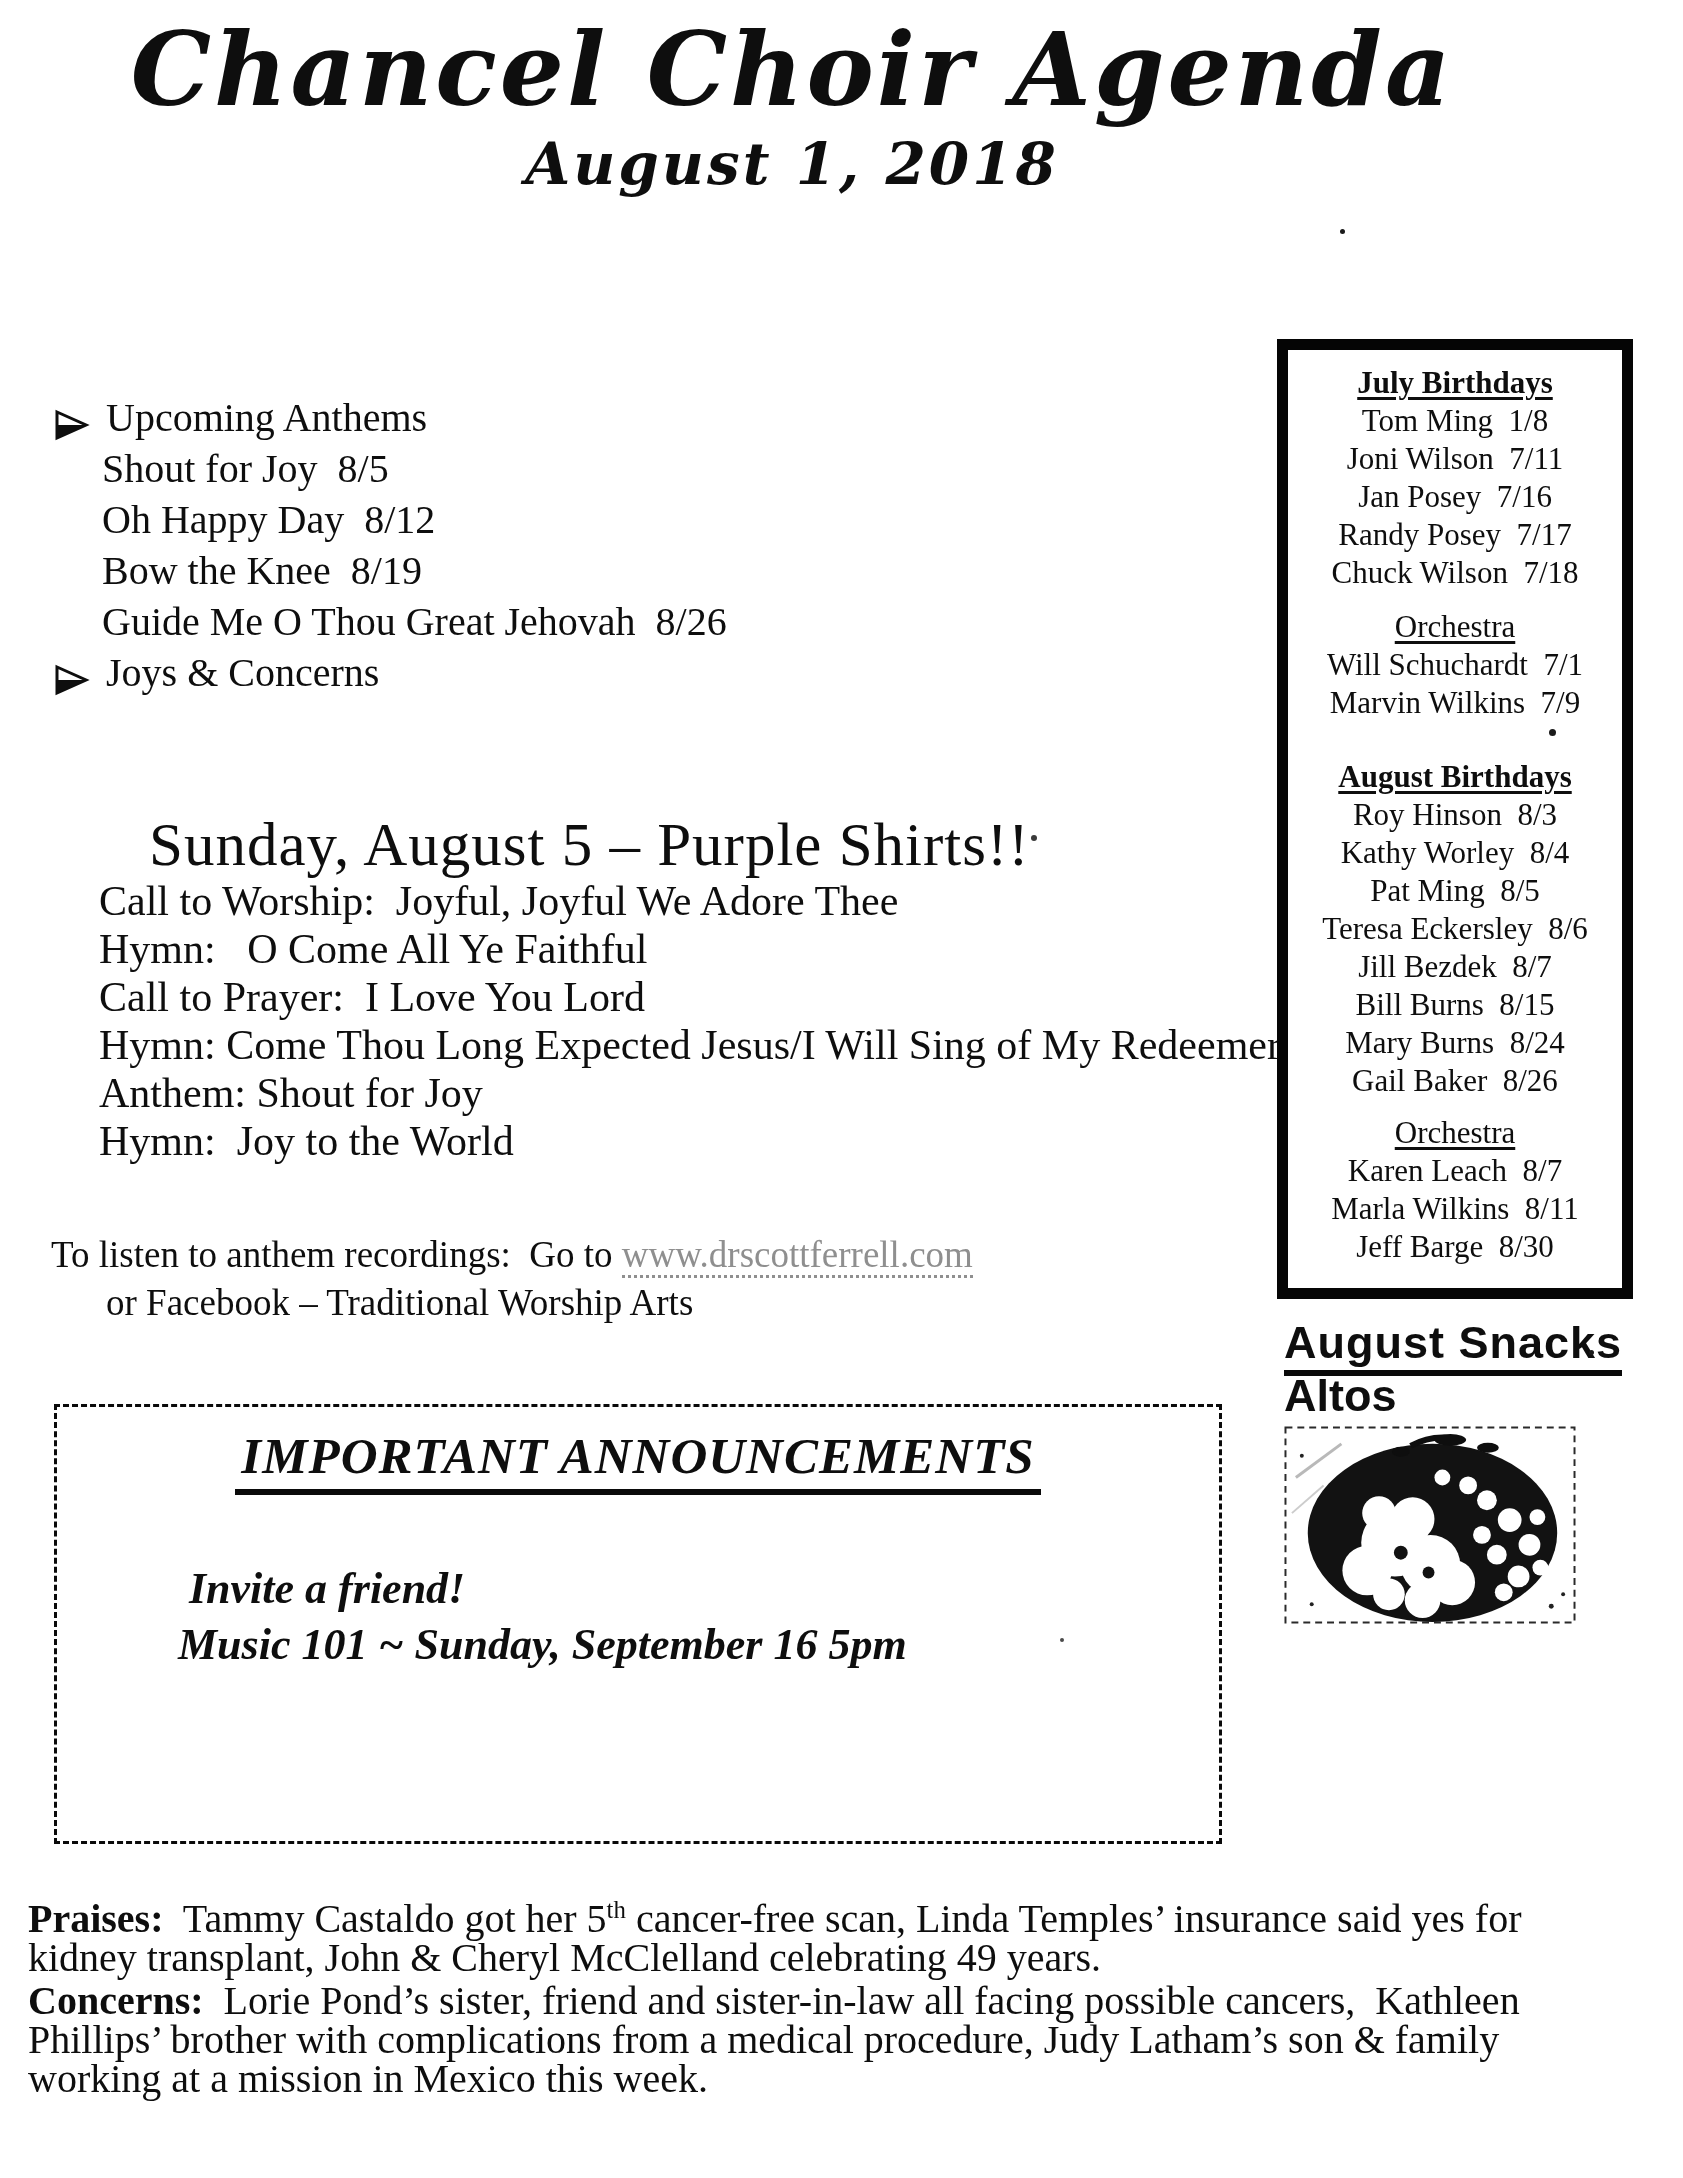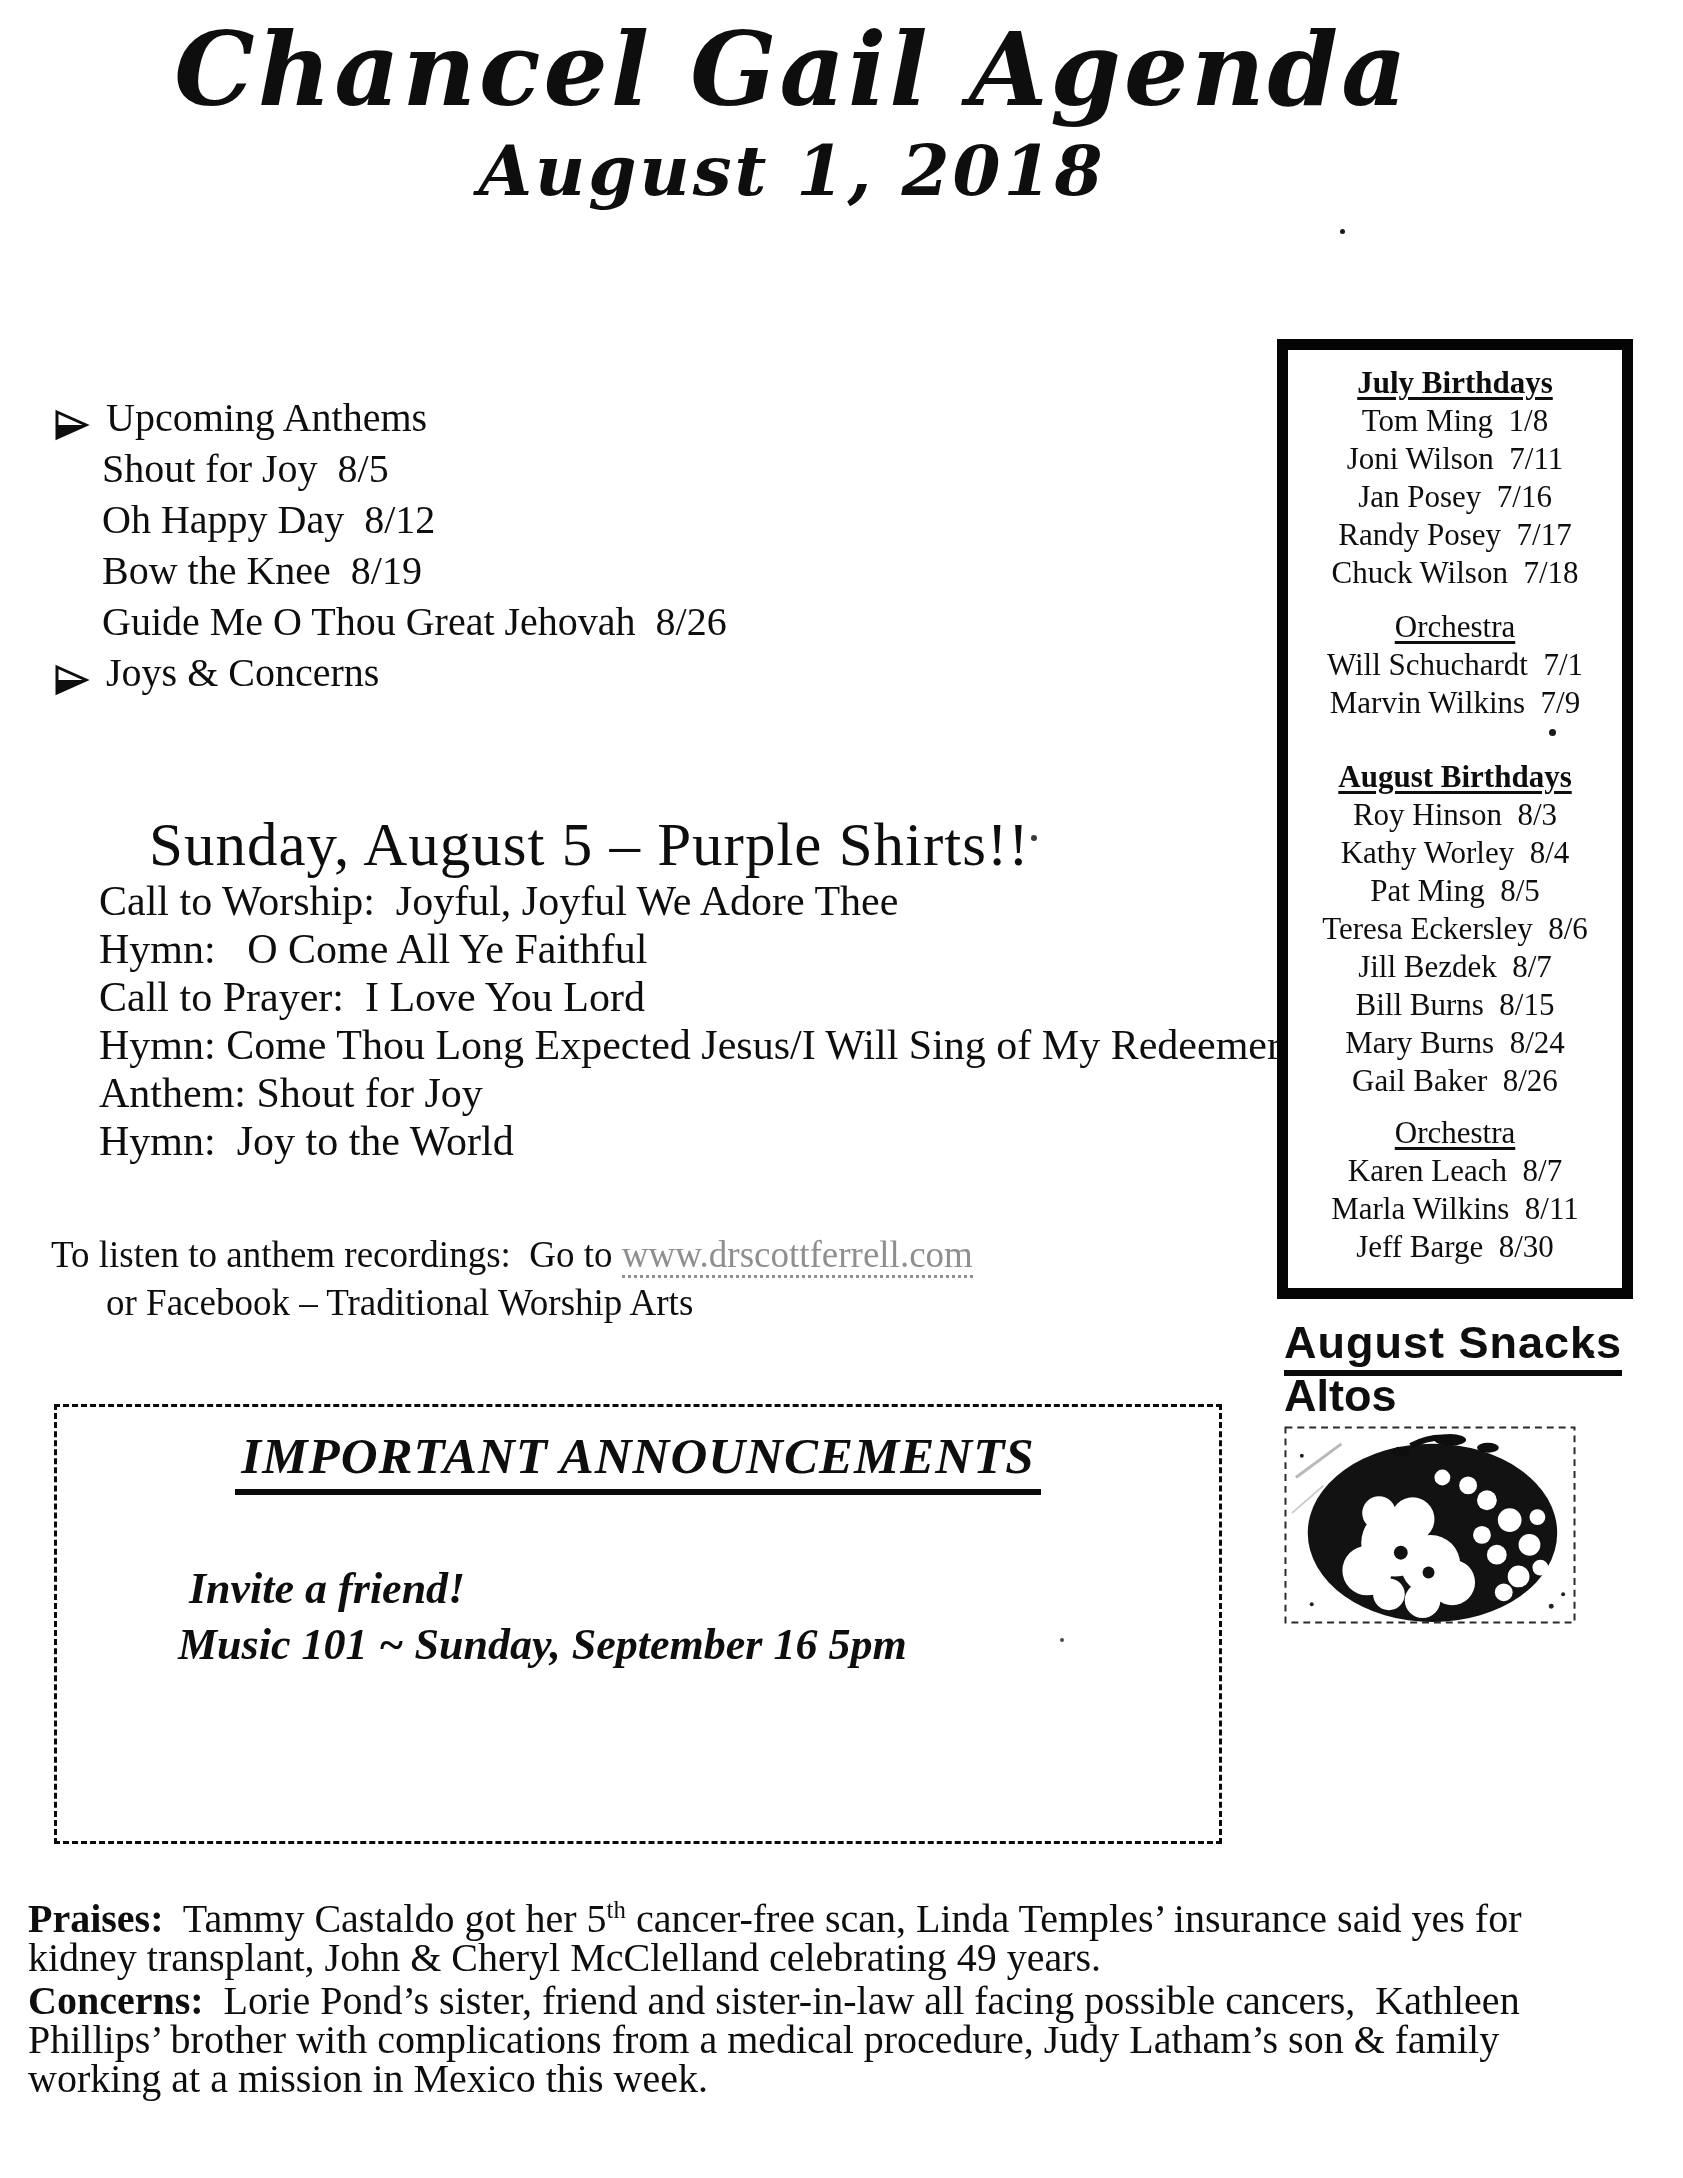--- a/index.html
+++ b/index.html
@@ -4,21 +4,21 @@
 <style>
   html,body{margin:0;padding:0;background:#ffffff;}
   .page{position:relative;width:1683px;height:2178px;background:#ffffff;
         font-family:"Liberation Serif","DejaVu Serif",serif;color:#0e0e0e;overflow:hidden;}
   .pre{white-space:pre-wrap;}
 
   
   .title-block{position:absolute;left:0;top:14px;width:1584px;text-align:center;}
   .script{font-family:"DejaVu Serif",serif;font-style:italic;font-weight:bold;letter-spacing:3px;}
   .main-title{font-size:101px;line-height:1.1;}
-  .date-title{font-size:69px;line-height:1.1;margin-top:8px;}
+  .date-title{font-size:58px;line-height:1.1;margin-top:8px;}
 
   
   .agenda{position:absolute;left:54px;top:394px;font-size:40px;}
   .bullet-row{display:flex;align-items:flex-start;gap:16px;height:51px;}
   .bullet-row .arrow{margin-top:10px;flex:0 0 auto;}
   .sub-list{margin-left:48px;}
   .sub-list .line{height:51px;}
 
   
   .service-heading{position:absolute;left:149px;top:810px;font-size:61px;letter-spacing:1px;}
@@ -65,21 +65,21 @@
 
   
   .speck{position:absolute;background:#1a1a1a;border-radius:50%;}
 </style>
 </head>
 <body>
 
 <div class="page">
 
   <div class="title-block">
-    <div class="script main-title">Chancel Gail Agenda</div>
+    <div class="script main-title">Chancel Choir Agenda</div>
     <div class="script date-title">August 1, 2018</div>
   </div>
 
   <div class="agenda">
     <div class="bullet-row">
       <span class="arrow">
         <svg width="36" height="32" viewBox="0 0 36 32">
           <path d="M3 3 L32 16 L3 29 Z" fill="#ffffff" stroke="#0e0e0e" stroke-width="3"></path>
           <path d="M3 16 L32 16 L3 29 Z" fill="#0e0e0e"></path>
         </svg>

